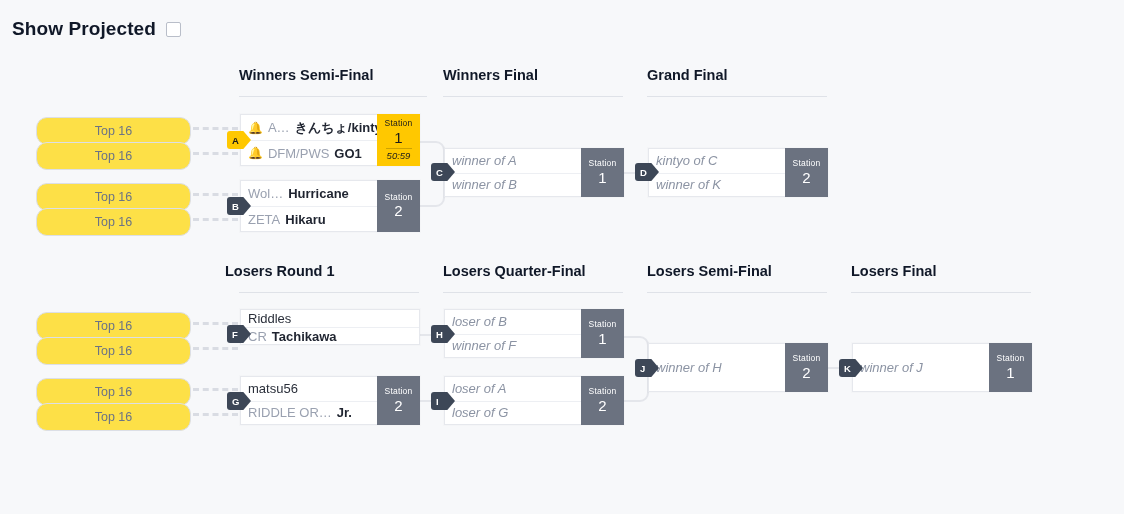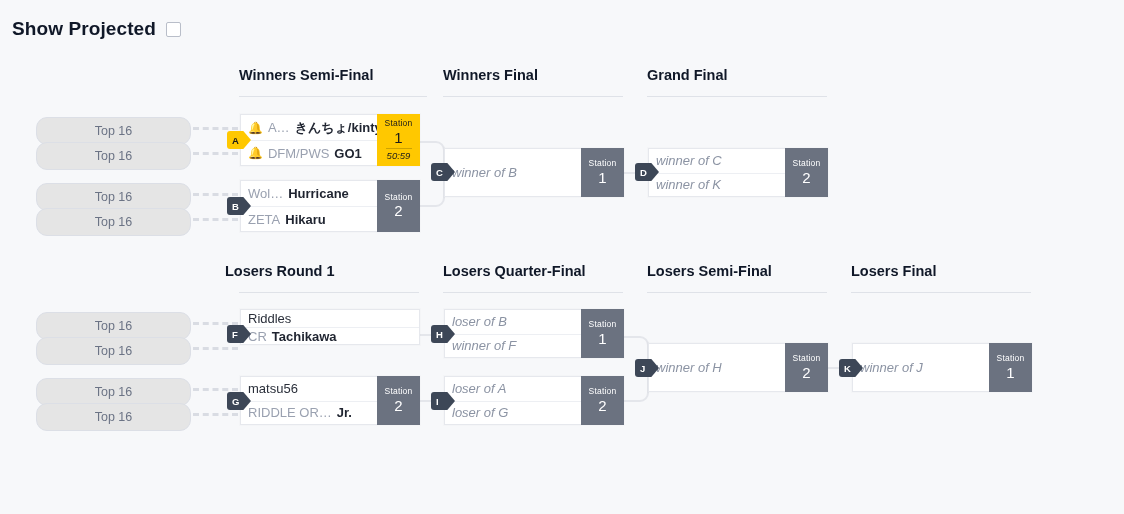--- a/index.html
+++ b/index.html
@@ -34,21 +34,21 @@
     font-size:14.5px; font-weight:bold; color:#101828;
     white-space:nowrap;
   }
   .col-rule {
     position:absolute; height:1px; background:#dfe2e8;
   }
 
   
   .seed {
     position:absolute; width:155px; height:28px;
-    border:1px solid #dcdfe6; border-radius:11px; background:#e5e5e5;
+    border:1px solid #dcdfe6; border-radius:11px; background:#fde047;
     display:flex; align-items:center; justify-content:center;
     font-size:12.5px; color:#6b7385;
   }
   
   .dash {
     position:absolute; height:0; border-top:3px dashed #d9dce3;
   }
 
   
   .match {
@@ -221,32 +221,35 @@
     </div>
     <div class="station">
       <span class="s-lbl">Station</span>
       <span class="s-num">2</span>
     </div>
   </div>
   <div class="tag" style="left:227px; top:197px;">B</div>
 
   <div class="match" style="left:444px; top:148px; width:180px; height:49px;">
     <div class="slot proj">
+      <span class="nm">winner of A</span>
+    </div>
+    <div class="slot proj">
       <span class="nm">winner of B</span>
     </div>
     <div class="station">
       <span class="s-lbl">Station</span>
       <span class="s-num">1</span>
     </div>
   </div>
   <div class="tag" style="left:431px; top:163px;">C</div>
 
   <div class="match" style="left:648px; top:148px; width:180px; height:49px;">
     <div class="slot proj">
-      <span class="nm">winner of C</span>
+      <span class="nm">kintyo of C</span>
     </div>
     <div class="slot proj">
       <span class="nm">winner of K</span>
     </div>
     <div class="station">
       <span class="s-lbl">Station</span>
       <span class="s-num">2</span>
     </div>
   </div>
   <div class="tag" style="left:635px; top:163px;">D</div>

